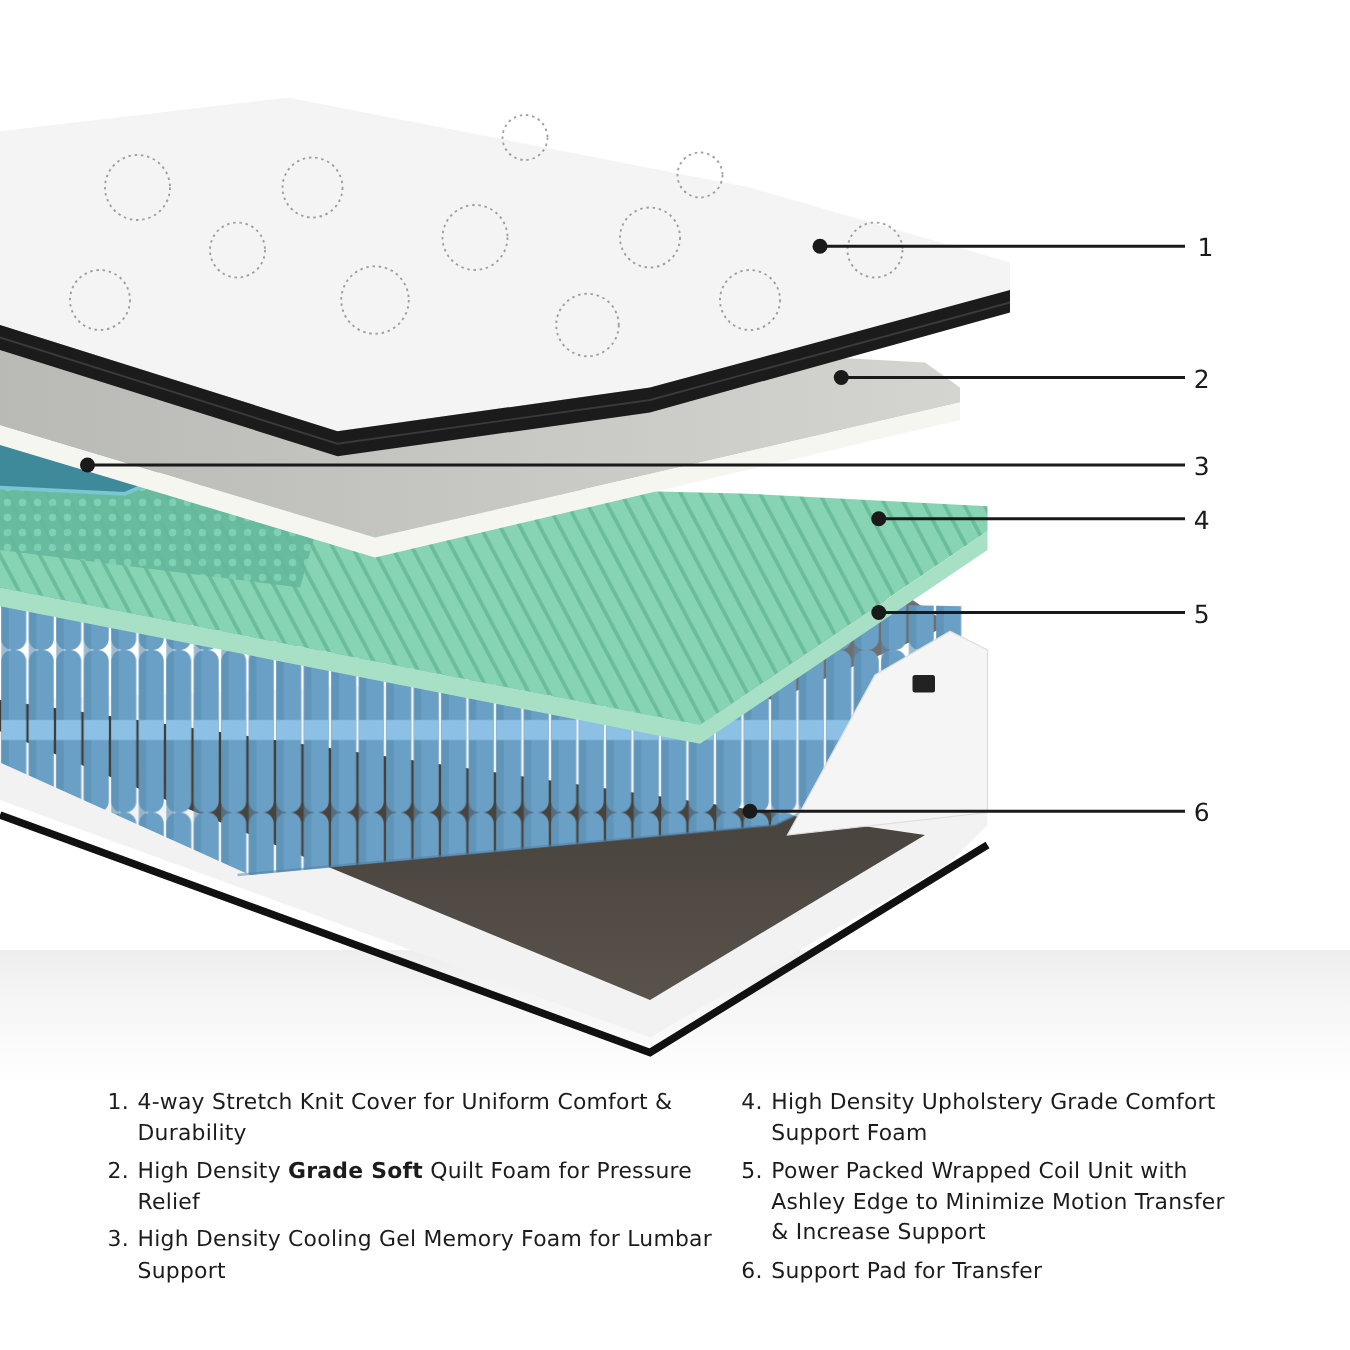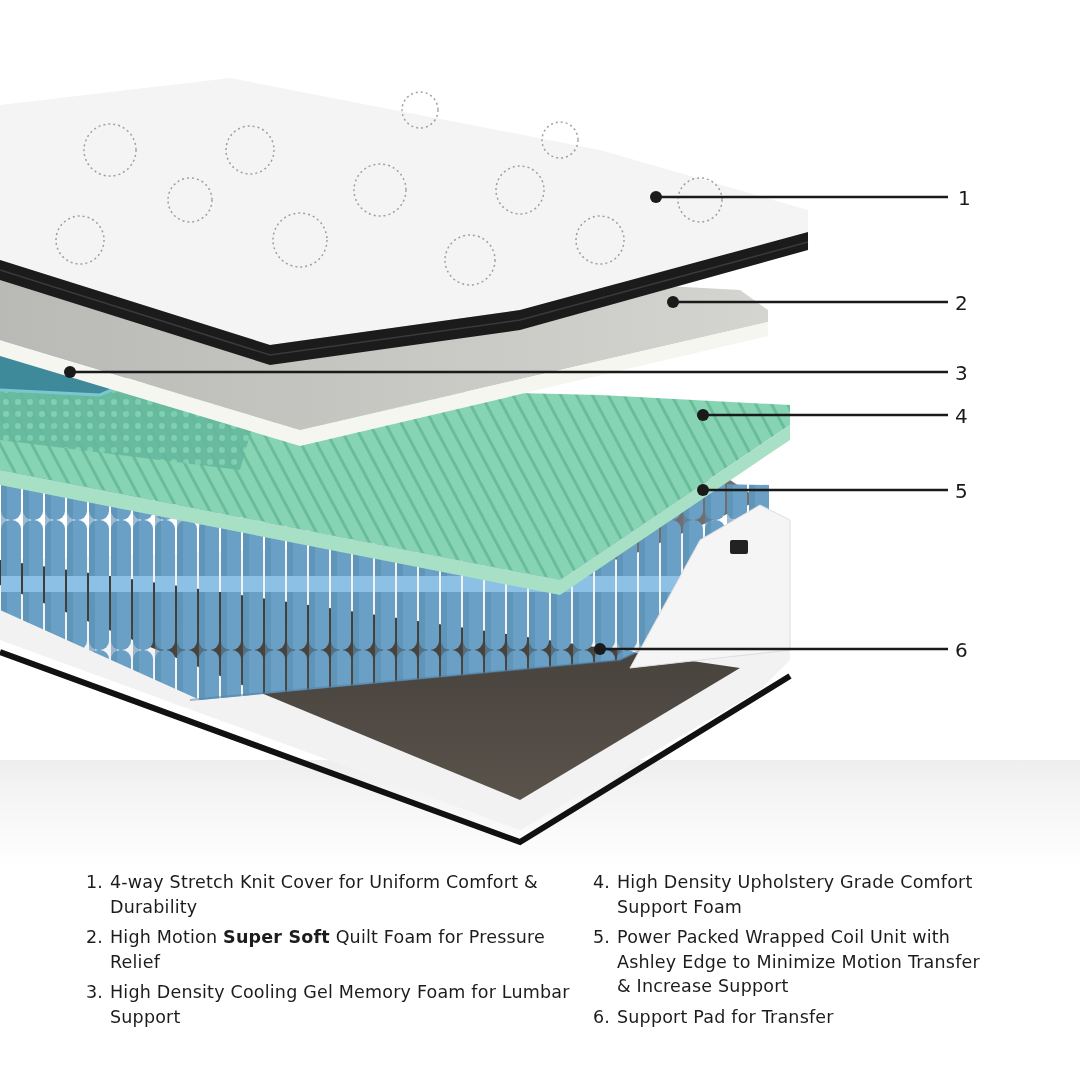--- a/index.html
+++ b/index.html
@@ -144,21 +144,21 @@
 </div>
 
 <div class="legend">
   <div class="legend-col">
     <div class="legend-item">
       <span class="num">1.</span>
       <span class="txt"><span>4-way Stretch Knit Cover for Uniform Comfort &amp; Durability</span></span>
     </div>
     <div class="legend-item">
       <span class="num">2.</span>
-      <span class="txt"><span>High Motion </span><b>Super Soft</b><span> Quilt Foam for Pressure Relief</span></span>
+      <span class="txt"><span>High Density </span><b>Grade Soft</b><span> Quilt Foam for Pressure Relief</span></span>
     </div>
     <div class="legend-item">
       <span class="num">3.</span>
       <span class="txt"><span>High Density Cooling Gel Memory Foam for Lumbar Support</span></span>
     </div>
   </div>
   <div class="legend-col right">
     <div class="legend-item">
       <span class="num">4.</span>
       <span class="txt"><span>High Density Upholstery Grade Comfort Support Foam</span></span>

